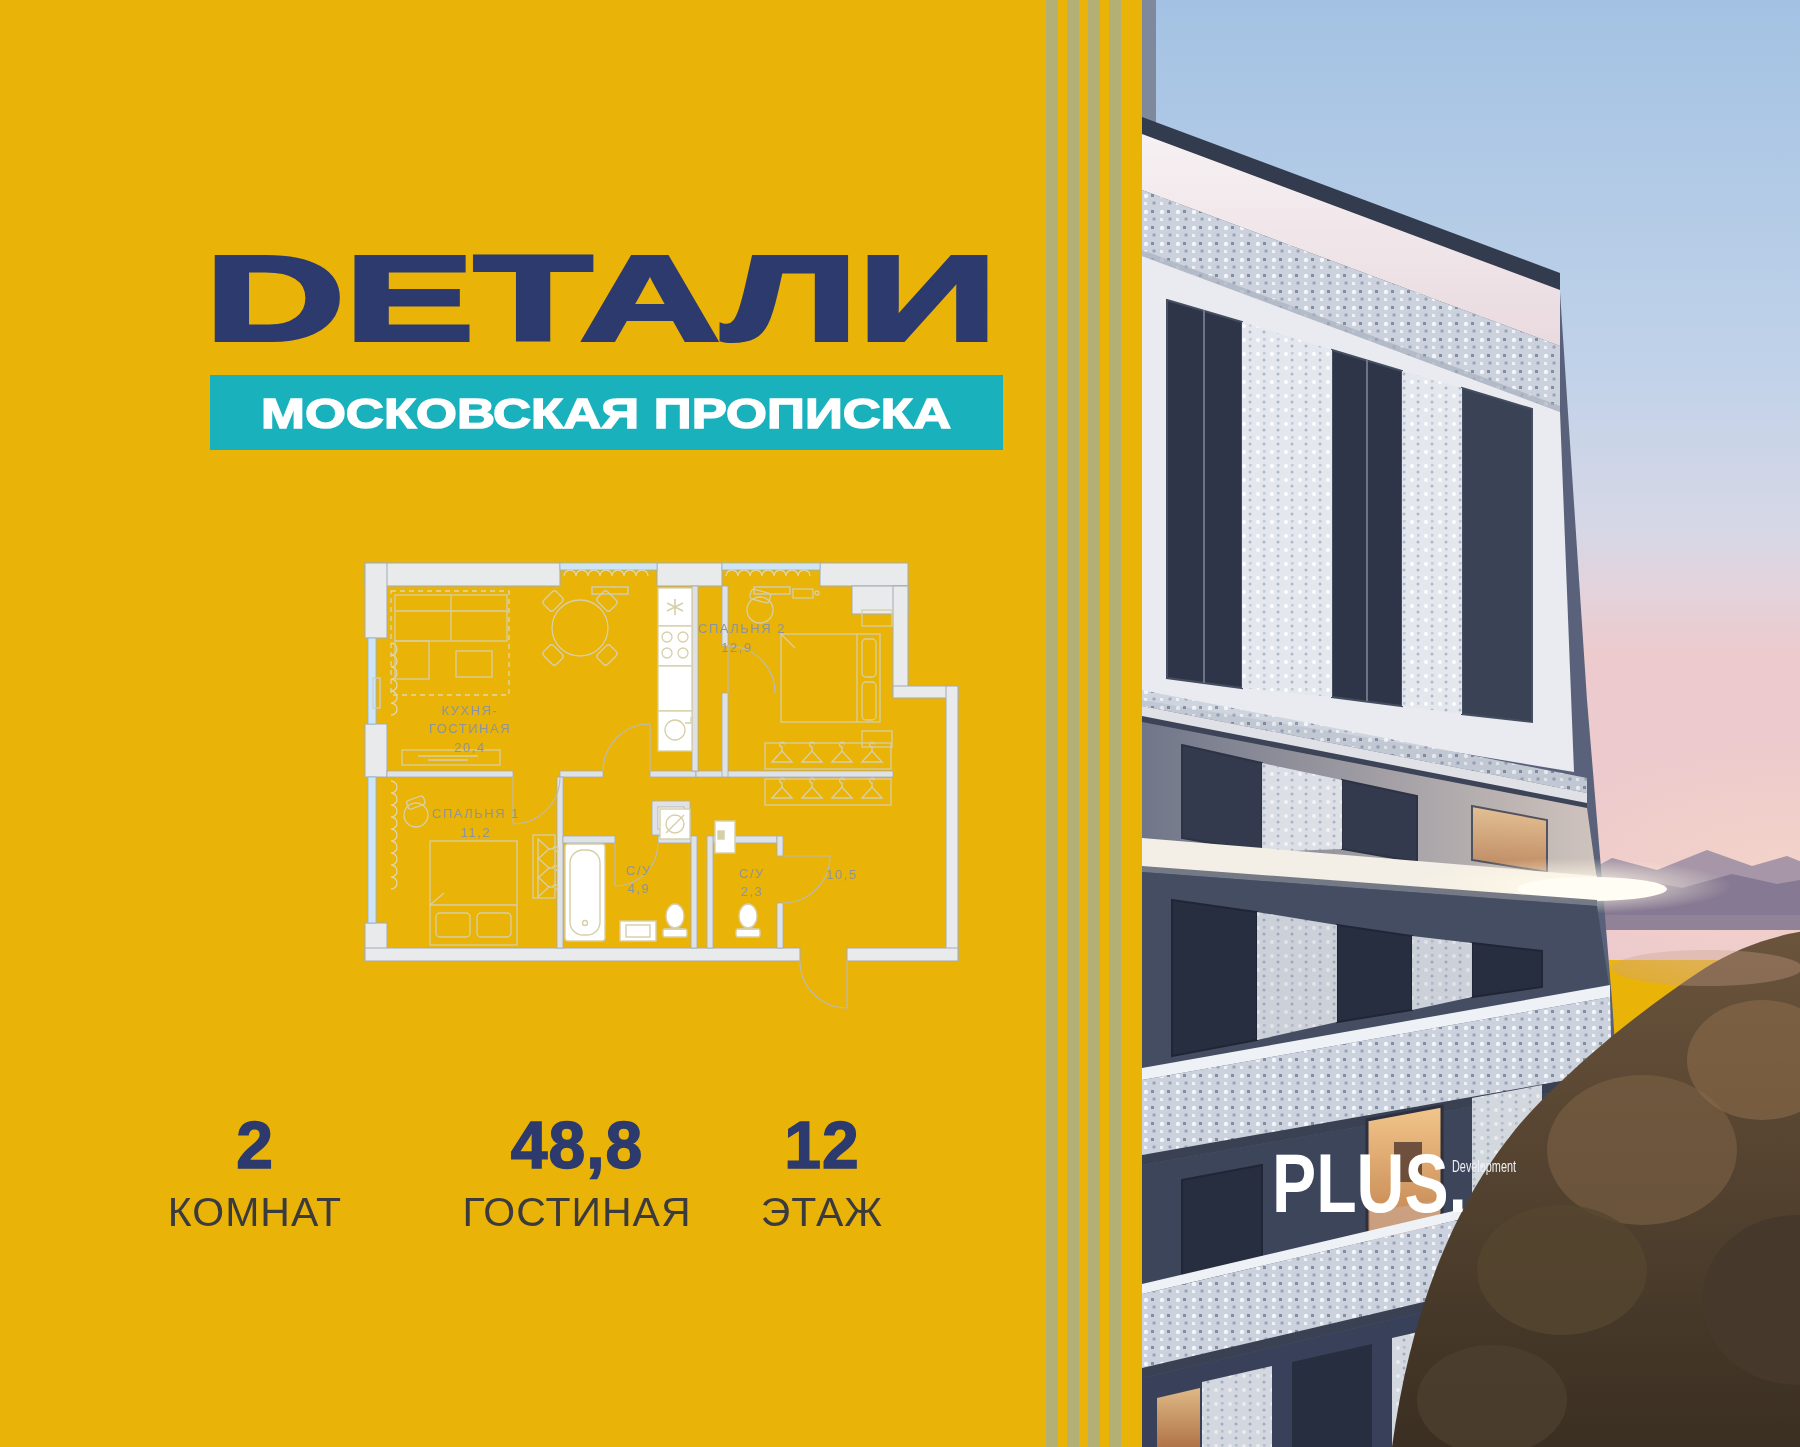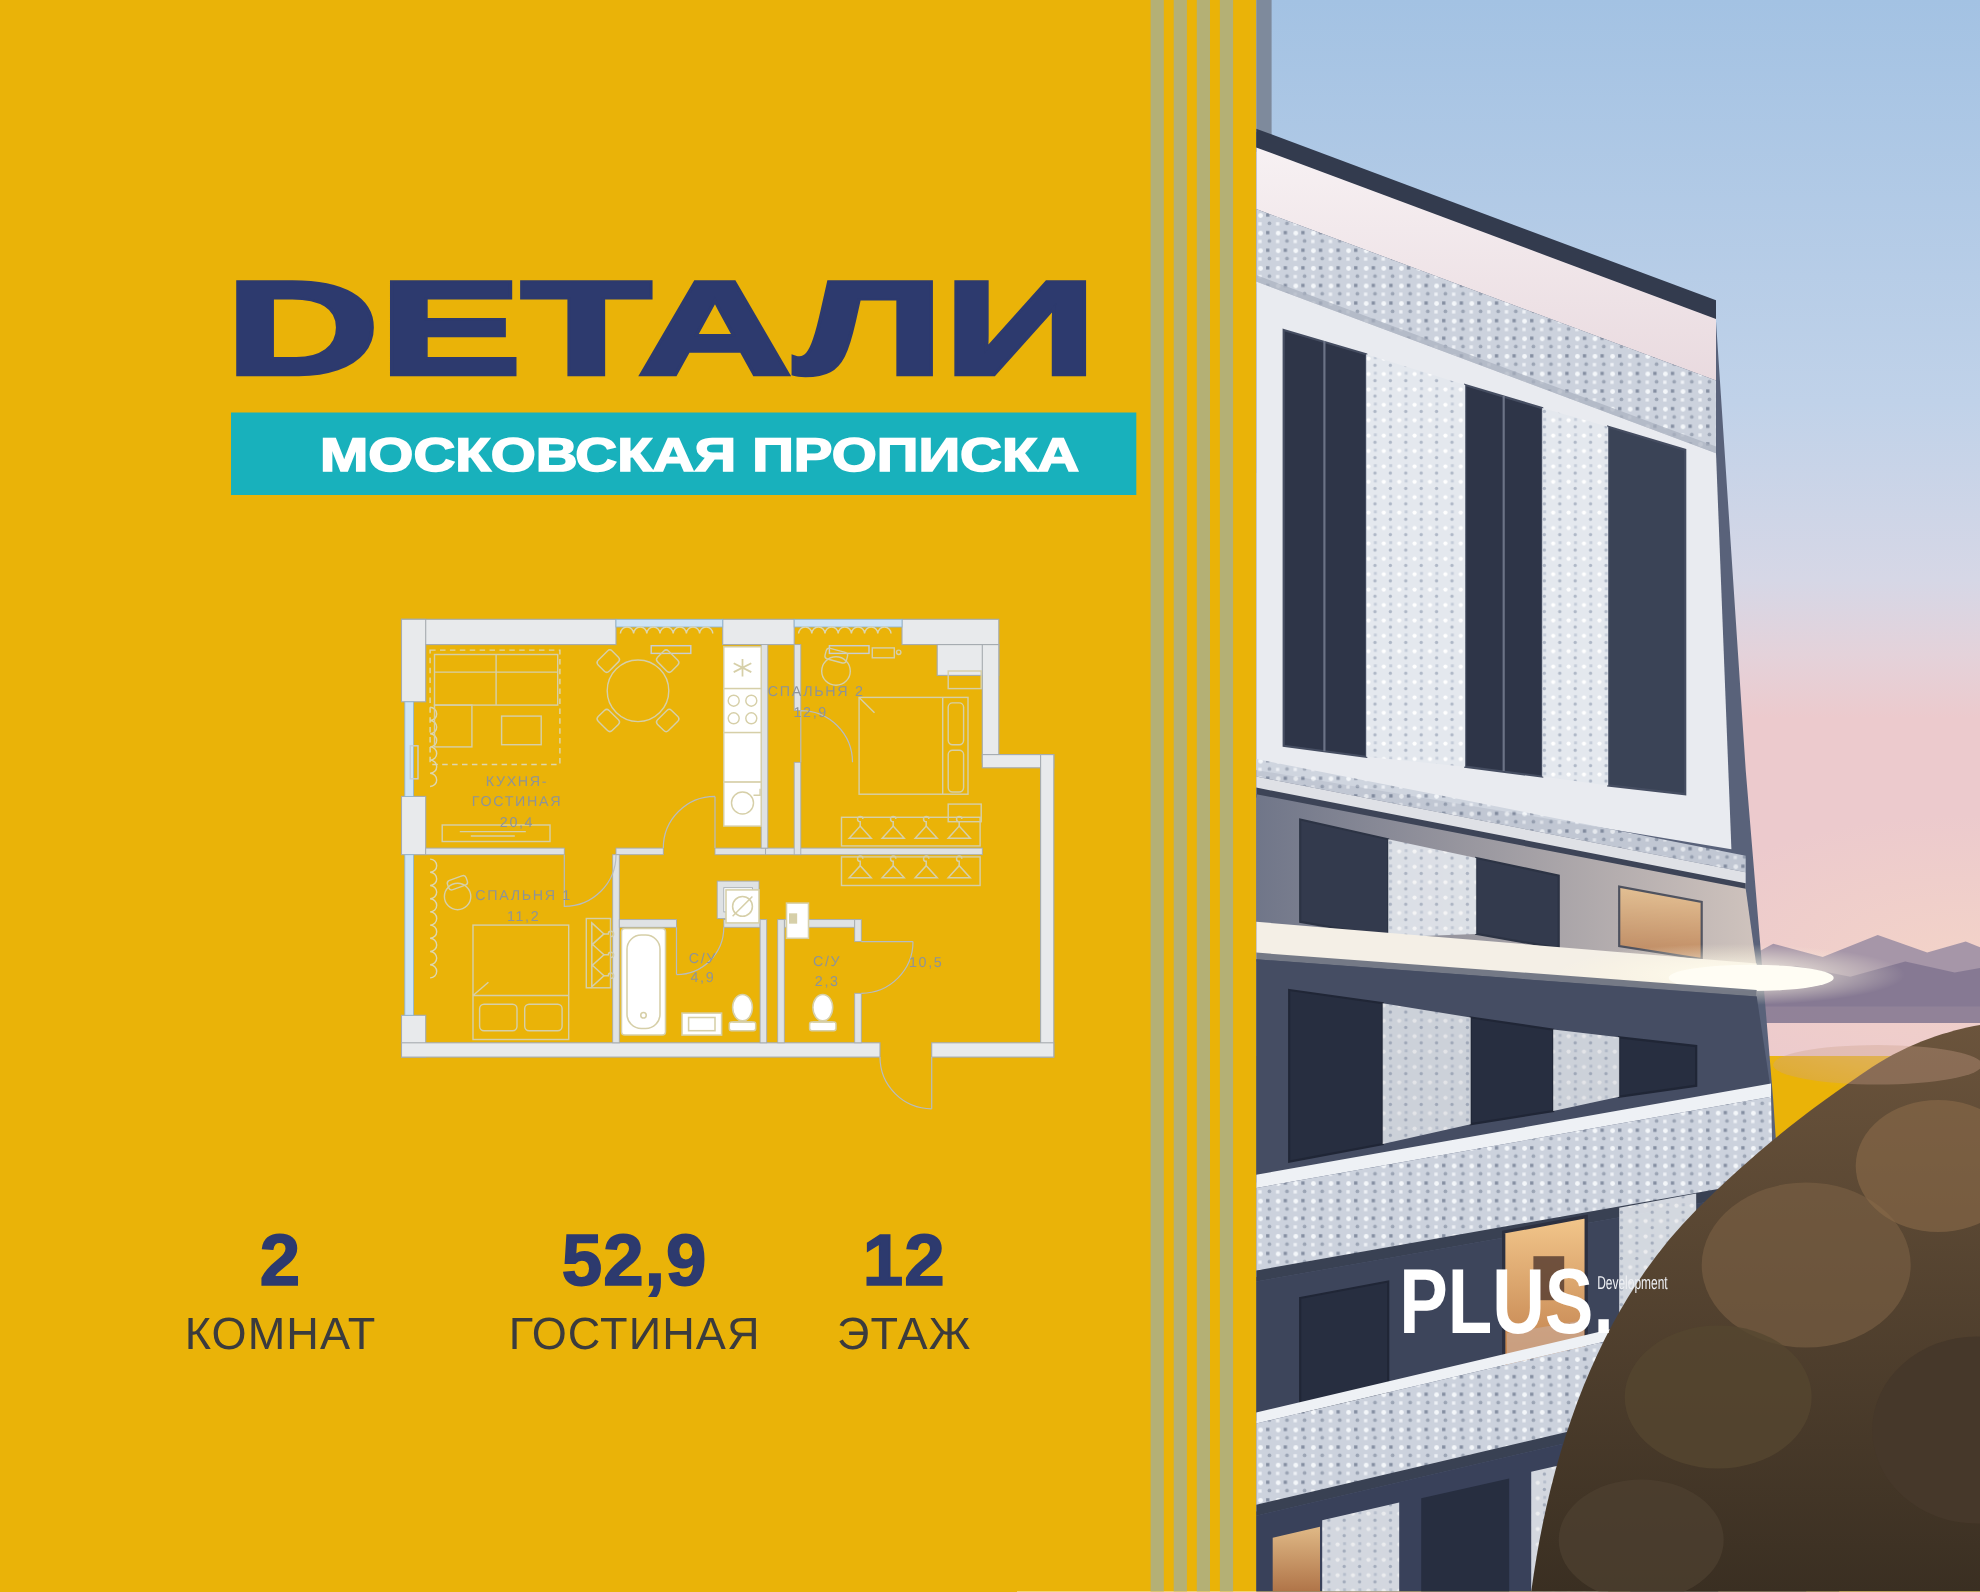--- a/index.html
+++ b/index.html
@@ -3,21 +3,21 @@
 <meta charset="utf-8">
 <style>
   html,body{margin:0;padding:0;background:#ffffff;}
   .page{
     position:relative;width:1800px;height:1447px;overflow:hidden;background:#eab308;
     font-family:"Liberation Sans", sans-serif;
   }
   .logo-wrap{position:absolute;left:205px;top:235px;width:800px;height:125px;}
   .banner{
     position:absolute;left:210px;top:375px;width:793px;height:75px;
-    background:#18b1bc;display:flex;align-items:center;justify-content:center;padding-left:30px;
+    background:#18b1bc;display:flex;align-items:center;justify-content:center;
   }
   .plan-wrap{position:absolute;left:358px;top:553px;width:610px;height:462px;}
   .stat{position:absolute;text-align:center;}
   .stat-value{
     font-size:66px;font-weight:700;color:#2d3a6e;line-height:1;
     -webkit-text-stroke:1.5px #2d3a6e;letter-spacing:1px;
   }
   .stat-label{
     margin-top:14px;font-size:41px;font-weight:400;color:#3b3b3d;
     letter-spacing:1px;line-height:1;
@@ -232,21 +232,21 @@
         <text x="484" y="326" class="plan-label">10,5</text>
       </g>
     </svg>
   </div>
 
   <div class="stat stat-rooms">
     <div class="stat-value">2</div>
     <div class="stat-label">КОМНАТ</div>
   </div>
   <div class="stat stat-area">
-    <div class="stat-value">52,9</div>
+    <div class="stat-value">48,8</div>
     <div class="stat-label">ГОСТИНАЯ</div>
   </div>
   <div class="stat stat-floor">
     <div class="stat-value">12</div>
     <div class="stat-label">ЭТАЖ</div>
   </div>
 
   <div>
     <div class="stripe-bar" style="left:1046px;"></div>
     <div class="stripe-bar" style="left:1067px;"></div>

